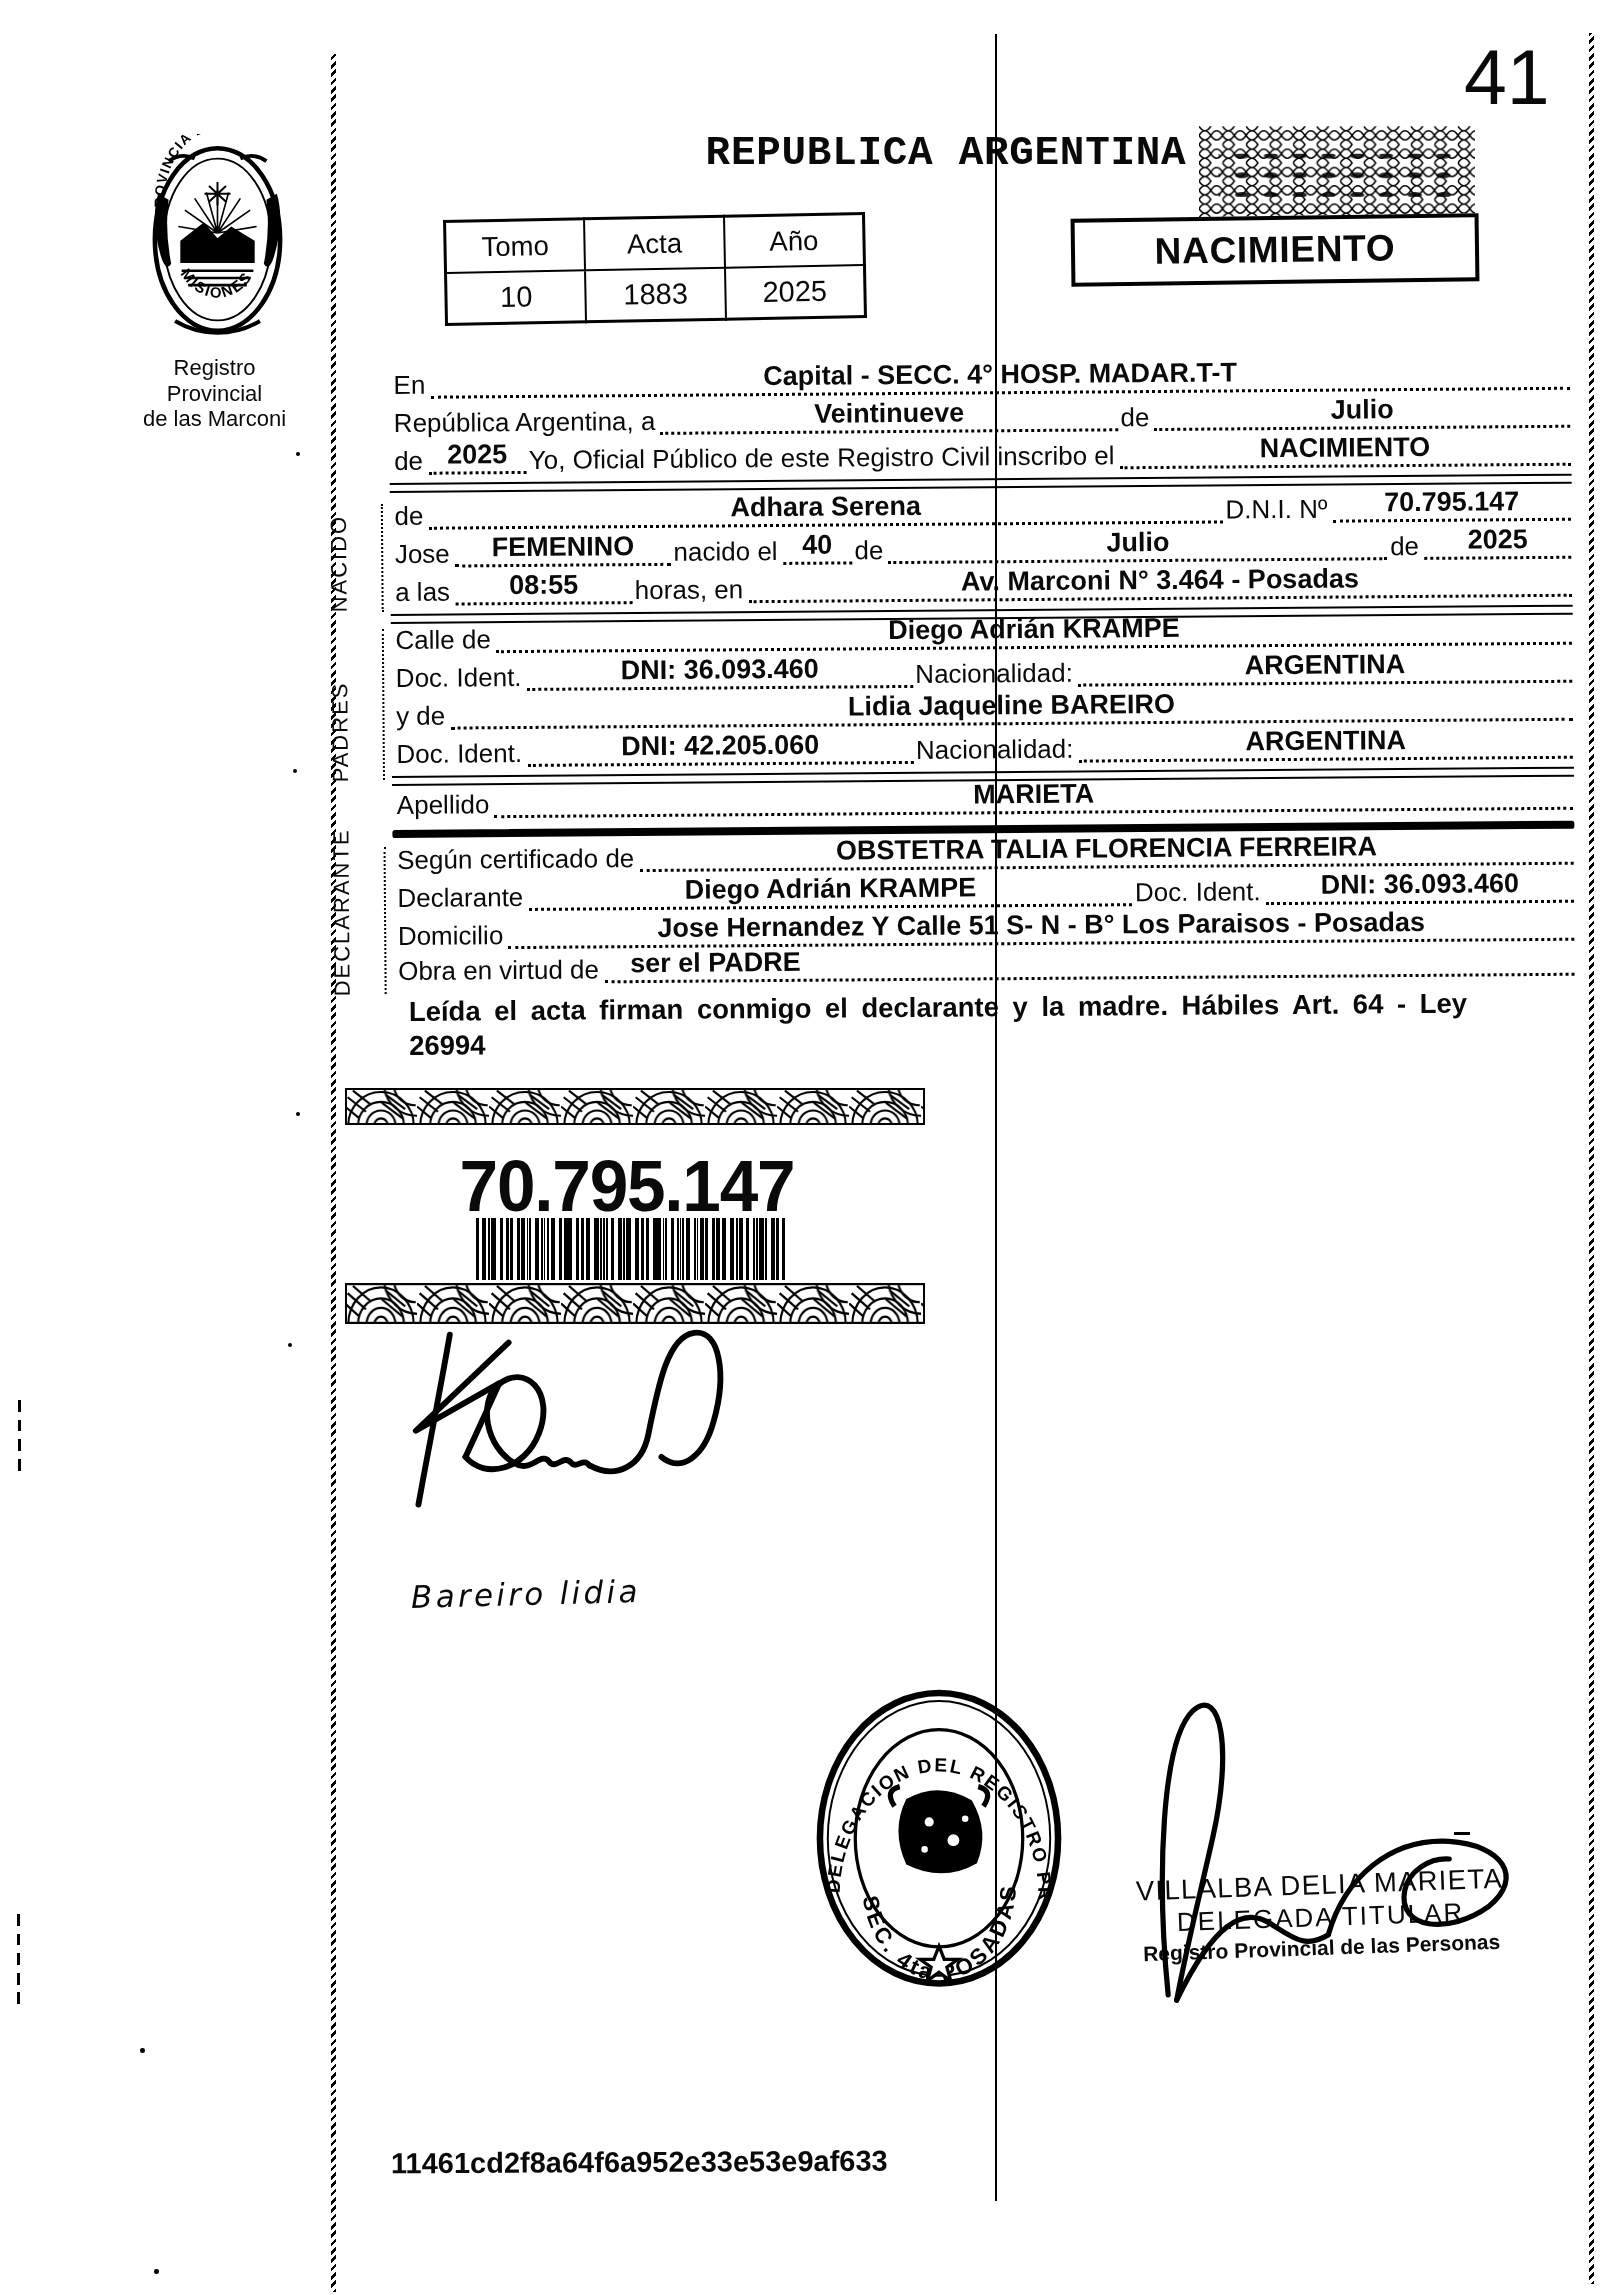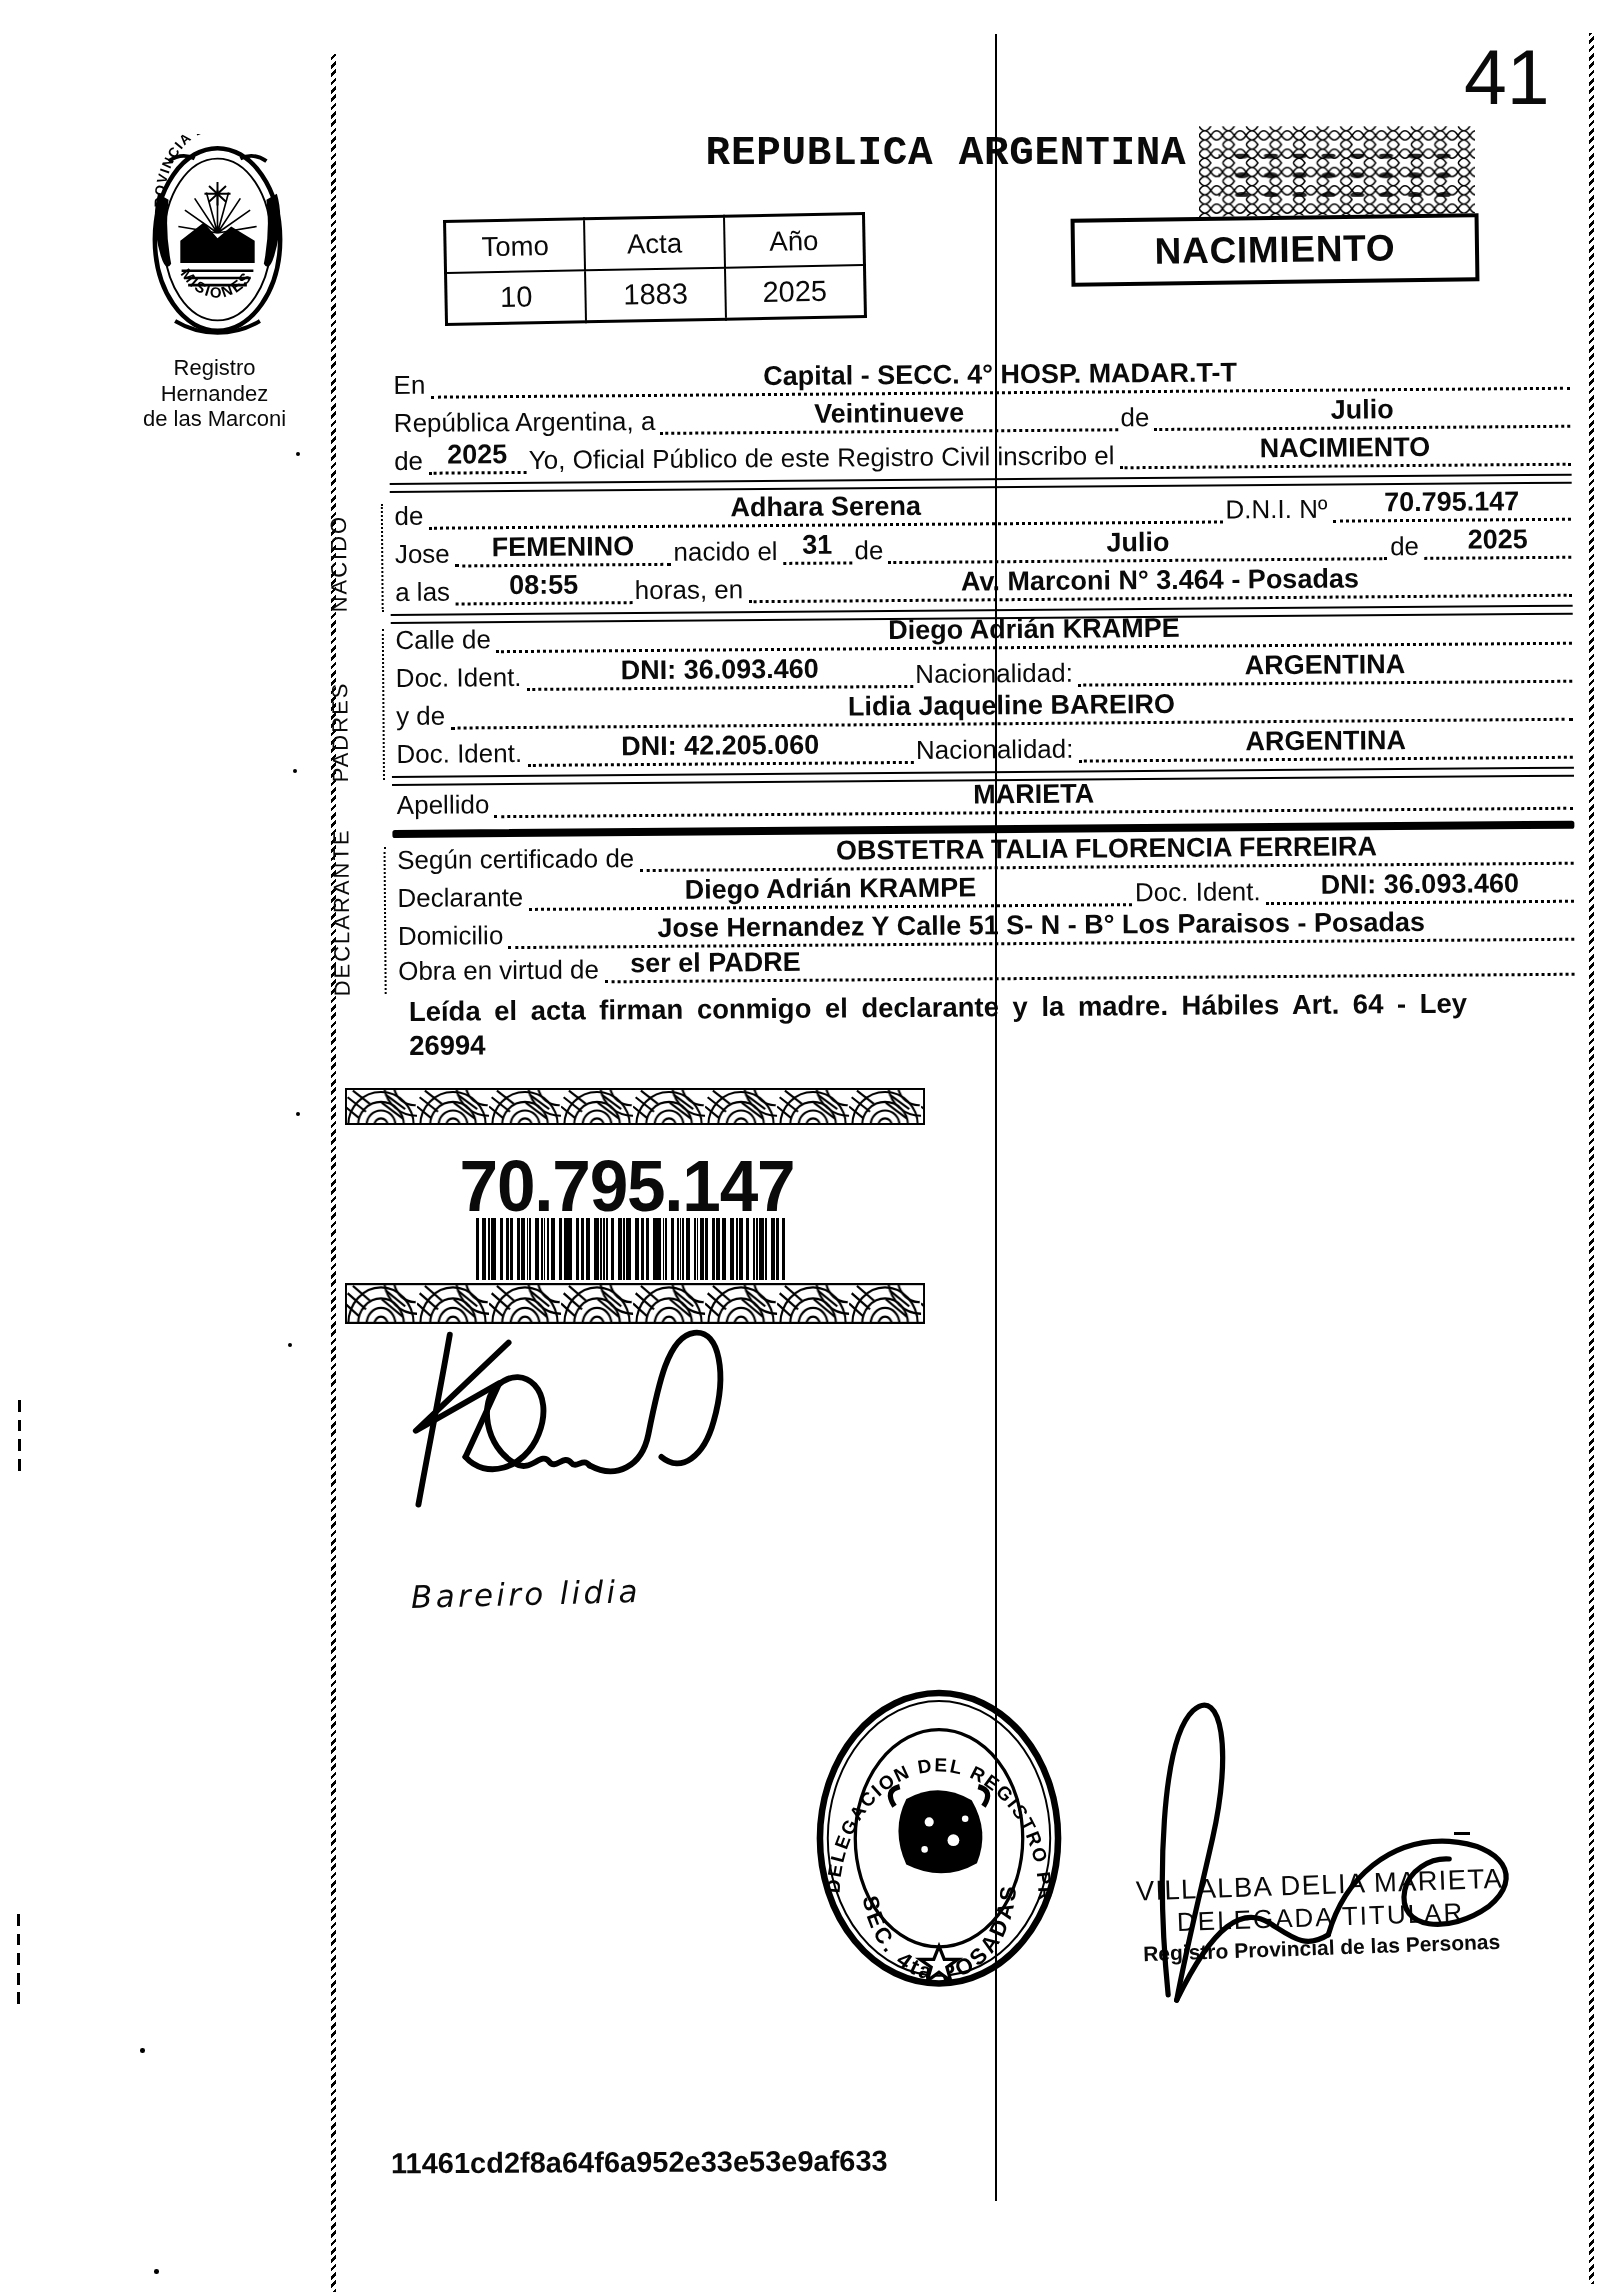--- a/index.html
+++ b/index.html
@@ -88,21 +88,21 @@
     <g stroke="#000" stroke-width="2.5">
       <path d="M105,150 L45,140 M105,150 L55,115 M105,150 L70,97 M105,150 L88,88 M105,150 L105,84 M105,150 L122,88 M105,150 L140,97 M105,150 L155,115 M105,150 L165,140"></path>
       <path d="M105,72 L105,108 M85,90 L125,90 M92,78 L118,102 M118,78 L92,102" stroke-width="3"></path>
     </g>
     <path d="M48,162 L84,134 L105,158 L126,140 L162,162 L162,196 L48,196 Z" fill="#000"></path>
     <g stroke="#000" stroke-width="4">
       <path d="M50,208 H160 M54,219 H156 M60,230 H150"></path>
     </g>
   </svg>
   <div class="logo-caption">
-    <div>Registro Hernandez</div>
+    <div>Registro Provincial</div>
     <div>de las Marconi</div>
   </div>
 
   <div class="doc-title">REPUBLICA ARGENTINA</div>
   <div class="page-num">41</div>
 
   <table class="regtable">
     <tbody>
       <tr>
         <td>Tomo</td>
@@ -174,21 +174,21 @@
           <b class="val">70.795.147</b>
         </span>
     </div>
     <div class="row" style="top:534px">
       <span class="lbl">Jose</span>
       <span class="seg" style="flex:0 0 216px">
           <b class="val">FEMENINO</b>
         </span>
       <span class="lbl">nacido el</span>
       <span class="seg" style="flex:0 0 69px">
-          <b class="val">31</b>
+          <b class="val">40</b>
         </span>
       <span class="lbl">de</span>
       <span class="seg">
           <b class="val">Julio</b>
         </span>
       <span class="lbl">de</span>
       <span class="seg" style="flex:0 0 147px">
           <b class="val">2025</b>
         </span>
     </div>

